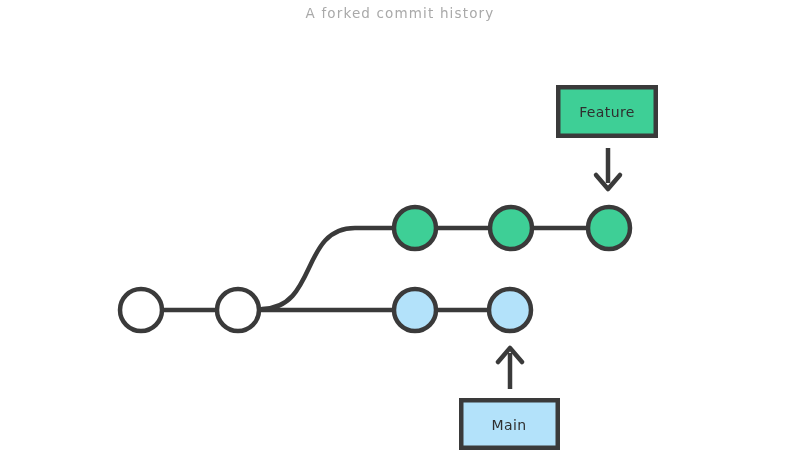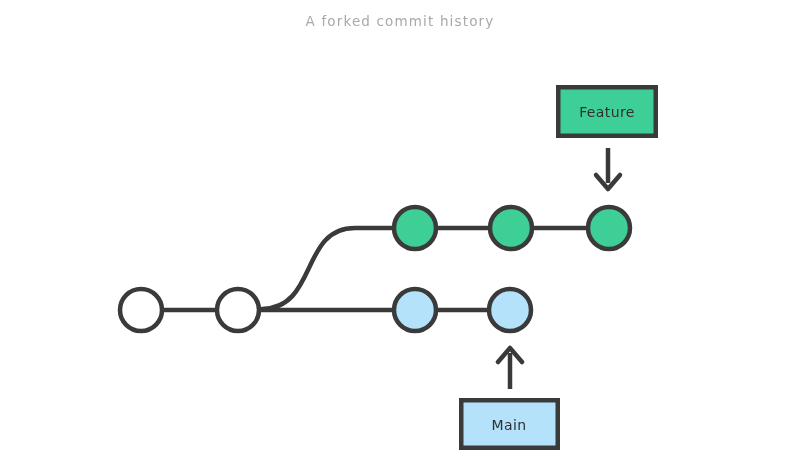--- a/index.html
+++ b/index.html
@@ -23,21 +23,21 @@
   .diagram-title {
     position: absolute;
     top: 0;
     left: 0;
     width: 800px;
     text-align: center;
     font-size: 13.5px;
     letter-spacing: 1.15px;
     color: #a9a9a9;
     line-height: 20px;
-    padding-top: 11px;
+    padding-top: 3px;
     font-family: "DejaVu Sans", sans-serif;
     white-space: nowrap;
   }
   svg.canvas {
     position: absolute;
     top: 0;
     left: 0;
     width: 800px;
     height: 458px;
   }

